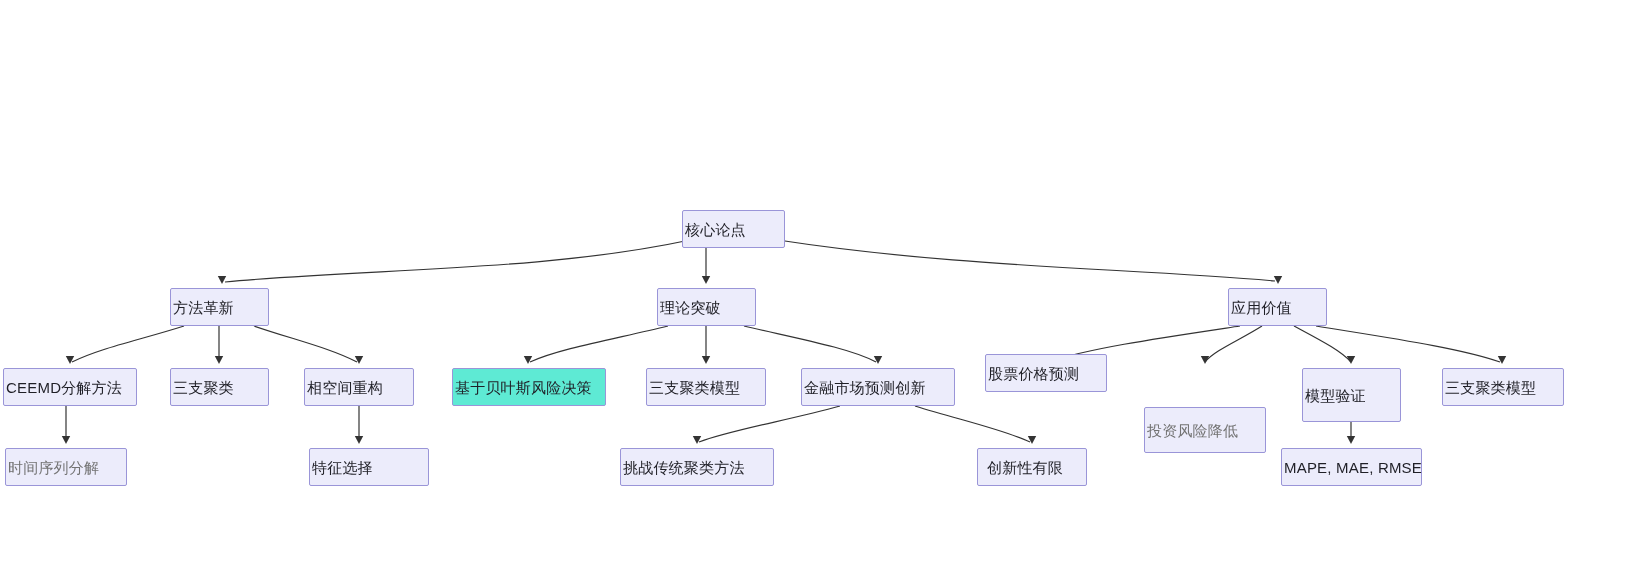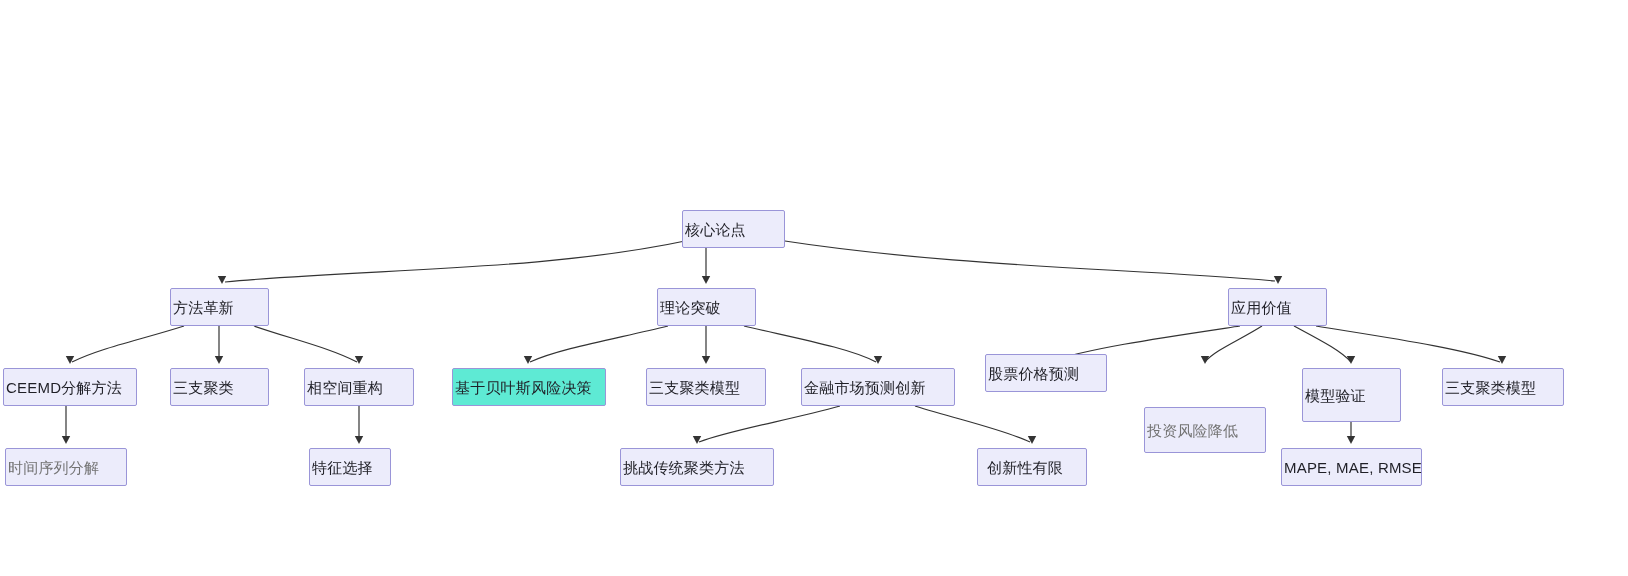--- a/index.html
+++ b/index.html
@@ -125,21 +125,21 @@
       </div>
       <div class="node" style="left: 1302px; top: 368px; width: 99px; height: 54px; background: rgb(236, 236, 251); border-color: rgb(154, 149, 216); color: rgb(31, 31, 38);">
         <span class="node-label">模型验证</span>
       </div>
       <div class="node" style="left: 1442px; top: 368px; width: 122px; height: 38px; background: rgb(236, 236, 251); border-color: rgb(154, 149, 216); color: rgb(31, 31, 38);">
         <span class="node-label">三支聚类模型</span>
       </div>
       <div class="node" style="left: 5px; top: 448px; width: 122px; height: 38px; background: rgb(236, 236, 251); border-color: rgb(154, 149, 216); color: #737373;">
         <span class="node-label">时间序列分解</span>
       </div>
-      <div class="node" style="left: 309px; top: 448px; width: 82px; height: 38px; background: rgb(236, 236, 251); border-color: rgb(154, 149, 216); color: rgb(31, 31, 38);">
+      <div class="node" style="left: 309px; top: 448px; width: 120px; height: 38px; background: rgb(236, 236, 251); border-color: rgb(154, 149, 216); color: rgb(31, 31, 38);">
         <span class="node-label">特征选择</span>
       </div>
       <div class="node" style="left: 620px; top: 448px; width: 154px; height: 38px; background: rgb(236, 236, 251); border-color: rgb(154, 149, 216); color: rgb(31, 31, 38);">
         <span class="node-label">挑战传统聚类方法</span>
       </div>
       <div class="node" style="left: 977px; top: 448px; width: 110px; height: 38px; background: rgb(236, 236, 251); border-color: rgb(154, 149, 216); color: rgb(31, 31, 38); padding-left: 7px;">
         <span class="node-label">创新性有限</span>
       </div>
       <div class="node" style="left: 1281px; top: 448px; width: 141px; height: 38px; background: rgb(236, 236, 251); border-color: rgb(154, 149, 216); color: rgb(31, 31, 38);">
         <span class="node-label">MAPE, MAE, RMSE</span>

